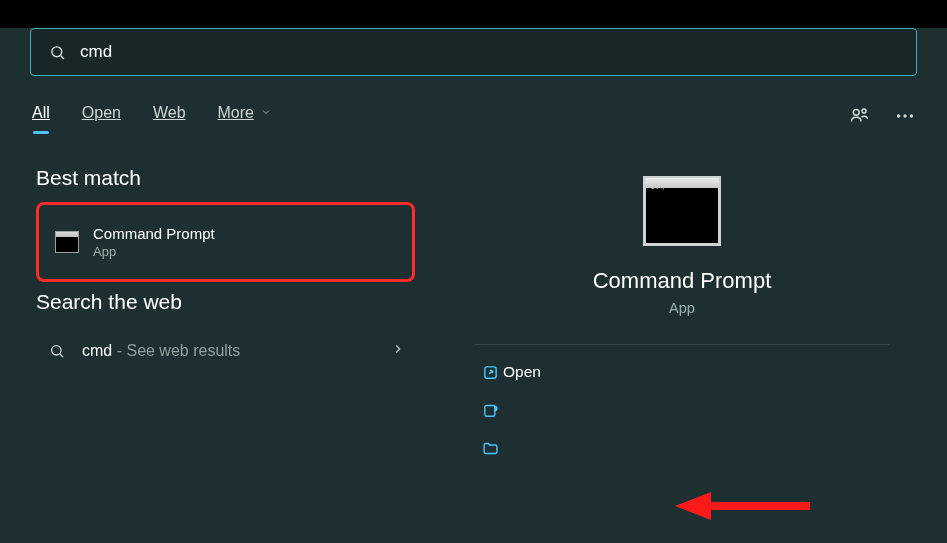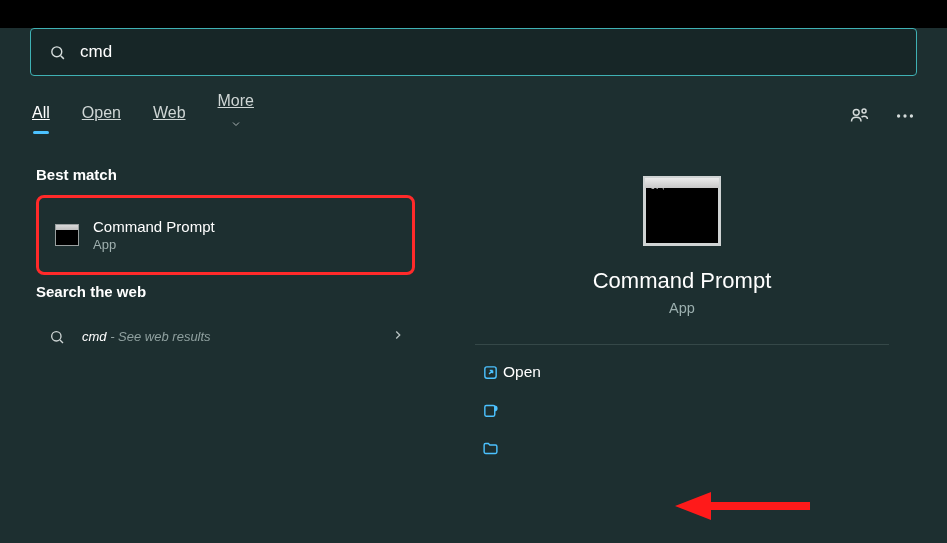--- a/index.html
+++ b/index.html
@@ -53,37 +53,37 @@
     .tab.active::after {
       content: "";
       position: absolute;
       bottom: -2px;
       left: 15%;
       width: 70%;
       height: 3px;
       background: #4cc2ff;
       border-radius: 3px;
     }
-    .tab.more { display:flex; align-items:center; gap:6px;flex-direction:column; }
+    .tab.more { display:flex; align-items:center; gap:6px; }
     .chev { opacity:.8; }
     .top-icons { display:flex; gap:22px; align-items:center; }
     .top-icons .btn { width:24px; height:24px; display:flex; align-items:center; justify-content:center; cursor:pointer; }
     .columns {
       display: flex;
       margin-top: 12px;
     }
     .left-col {
       width: 445px;
       padding: 18px 30px 0 36px;
     }
     .right-col {
       flex: 1;
       padding: 18px 58px 0 30px;
     }
-    .section-label { font-size: 15px; font-weight: 700; margin-bottom: 12px; }
+    .section-label { font-size: 21px; font-weight: 400; margin-bottom: 12px; }
     .best-match-card {
       margin-top: 8px;
       border: 3px solid #ff2a2a;
       border-radius: 8px;
       padding: 14px 16px;
       display: flex;
       gap: 14px;
       align-items: center;
       height: 80px;
     }
@@ -104,21 +104,21 @@
     .section-label.web { margin-top: 8px; }
     .web-row {
       margin-top: 10px;
       display: flex;
       align-items: center;
       gap: 16px;
       padding: 14px 10px 14px 12px;
       cursor: pointer;
     }
     .web-row .icon { width:18px; display:flex; justify-content:center; }
-    .web-text { flex:1; font-size: 13px; font-style: italic; }
+    .web-text { flex:1; font-size: 16px; }
     .web-text .dim { color:#8fa09f; }
     .web-row .chev-right { color:#b9c4c3; font-size:18px; }
     
     .app-hero { display:flex; flex-direction:column; align-items:center; margin-top: 10px; }
     .big-thumb {
       width: 78px; height: 70px;
       background:#000;
       border: 2px solid #cfd3d3;
       position: relative;
       box-shadow: 0 0 0 1px #cfd3d3 inset;

